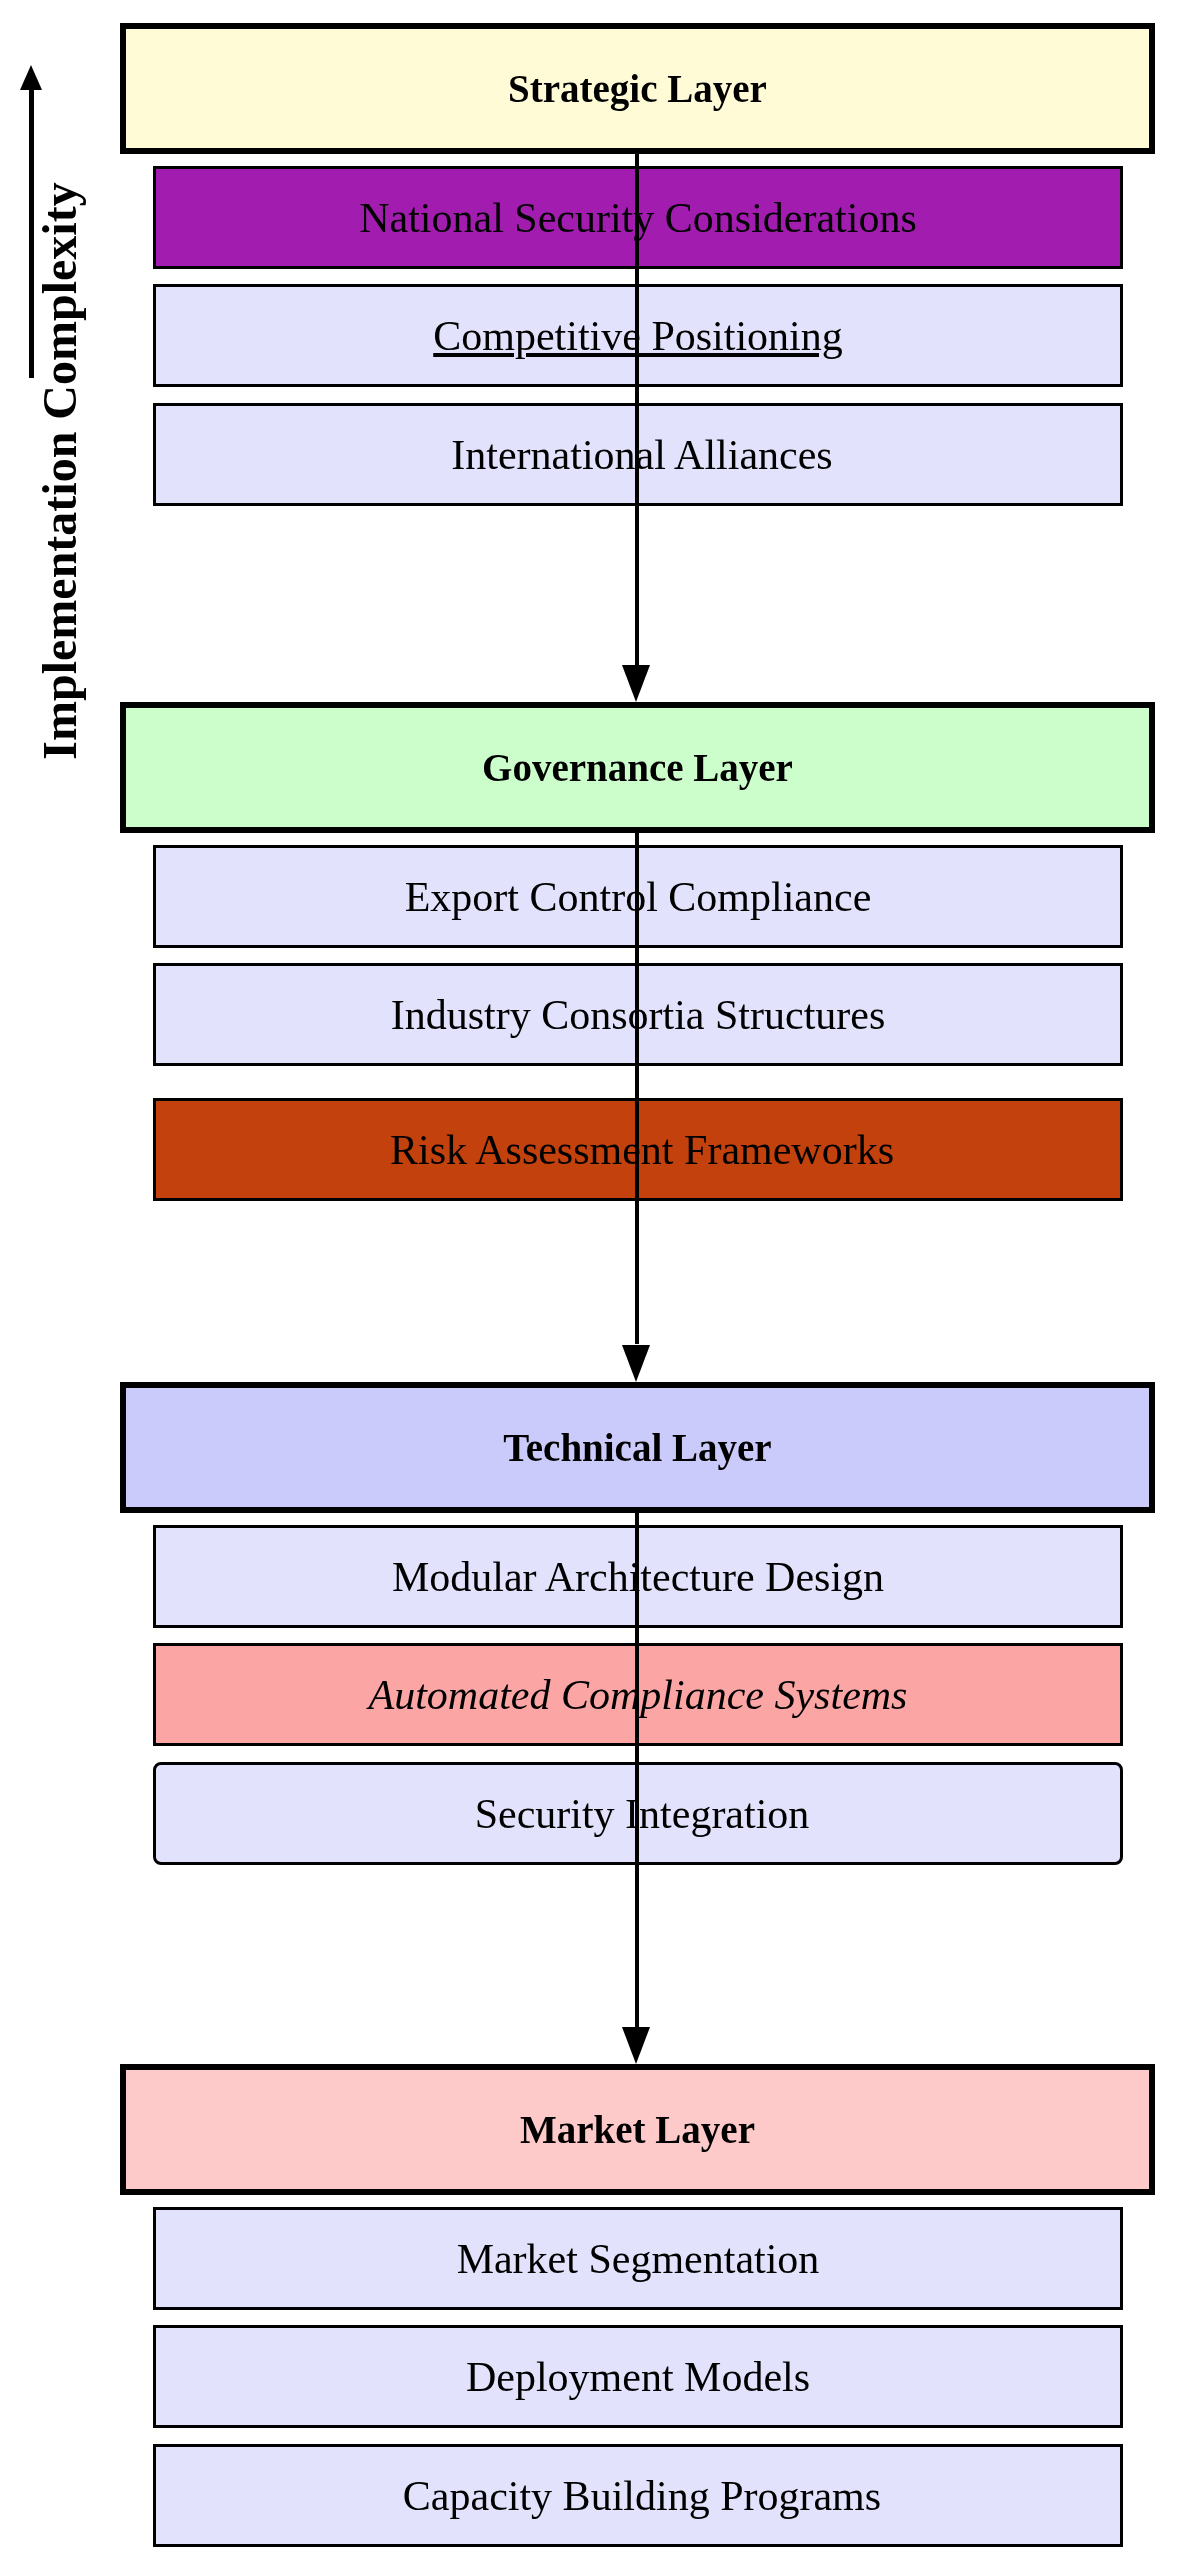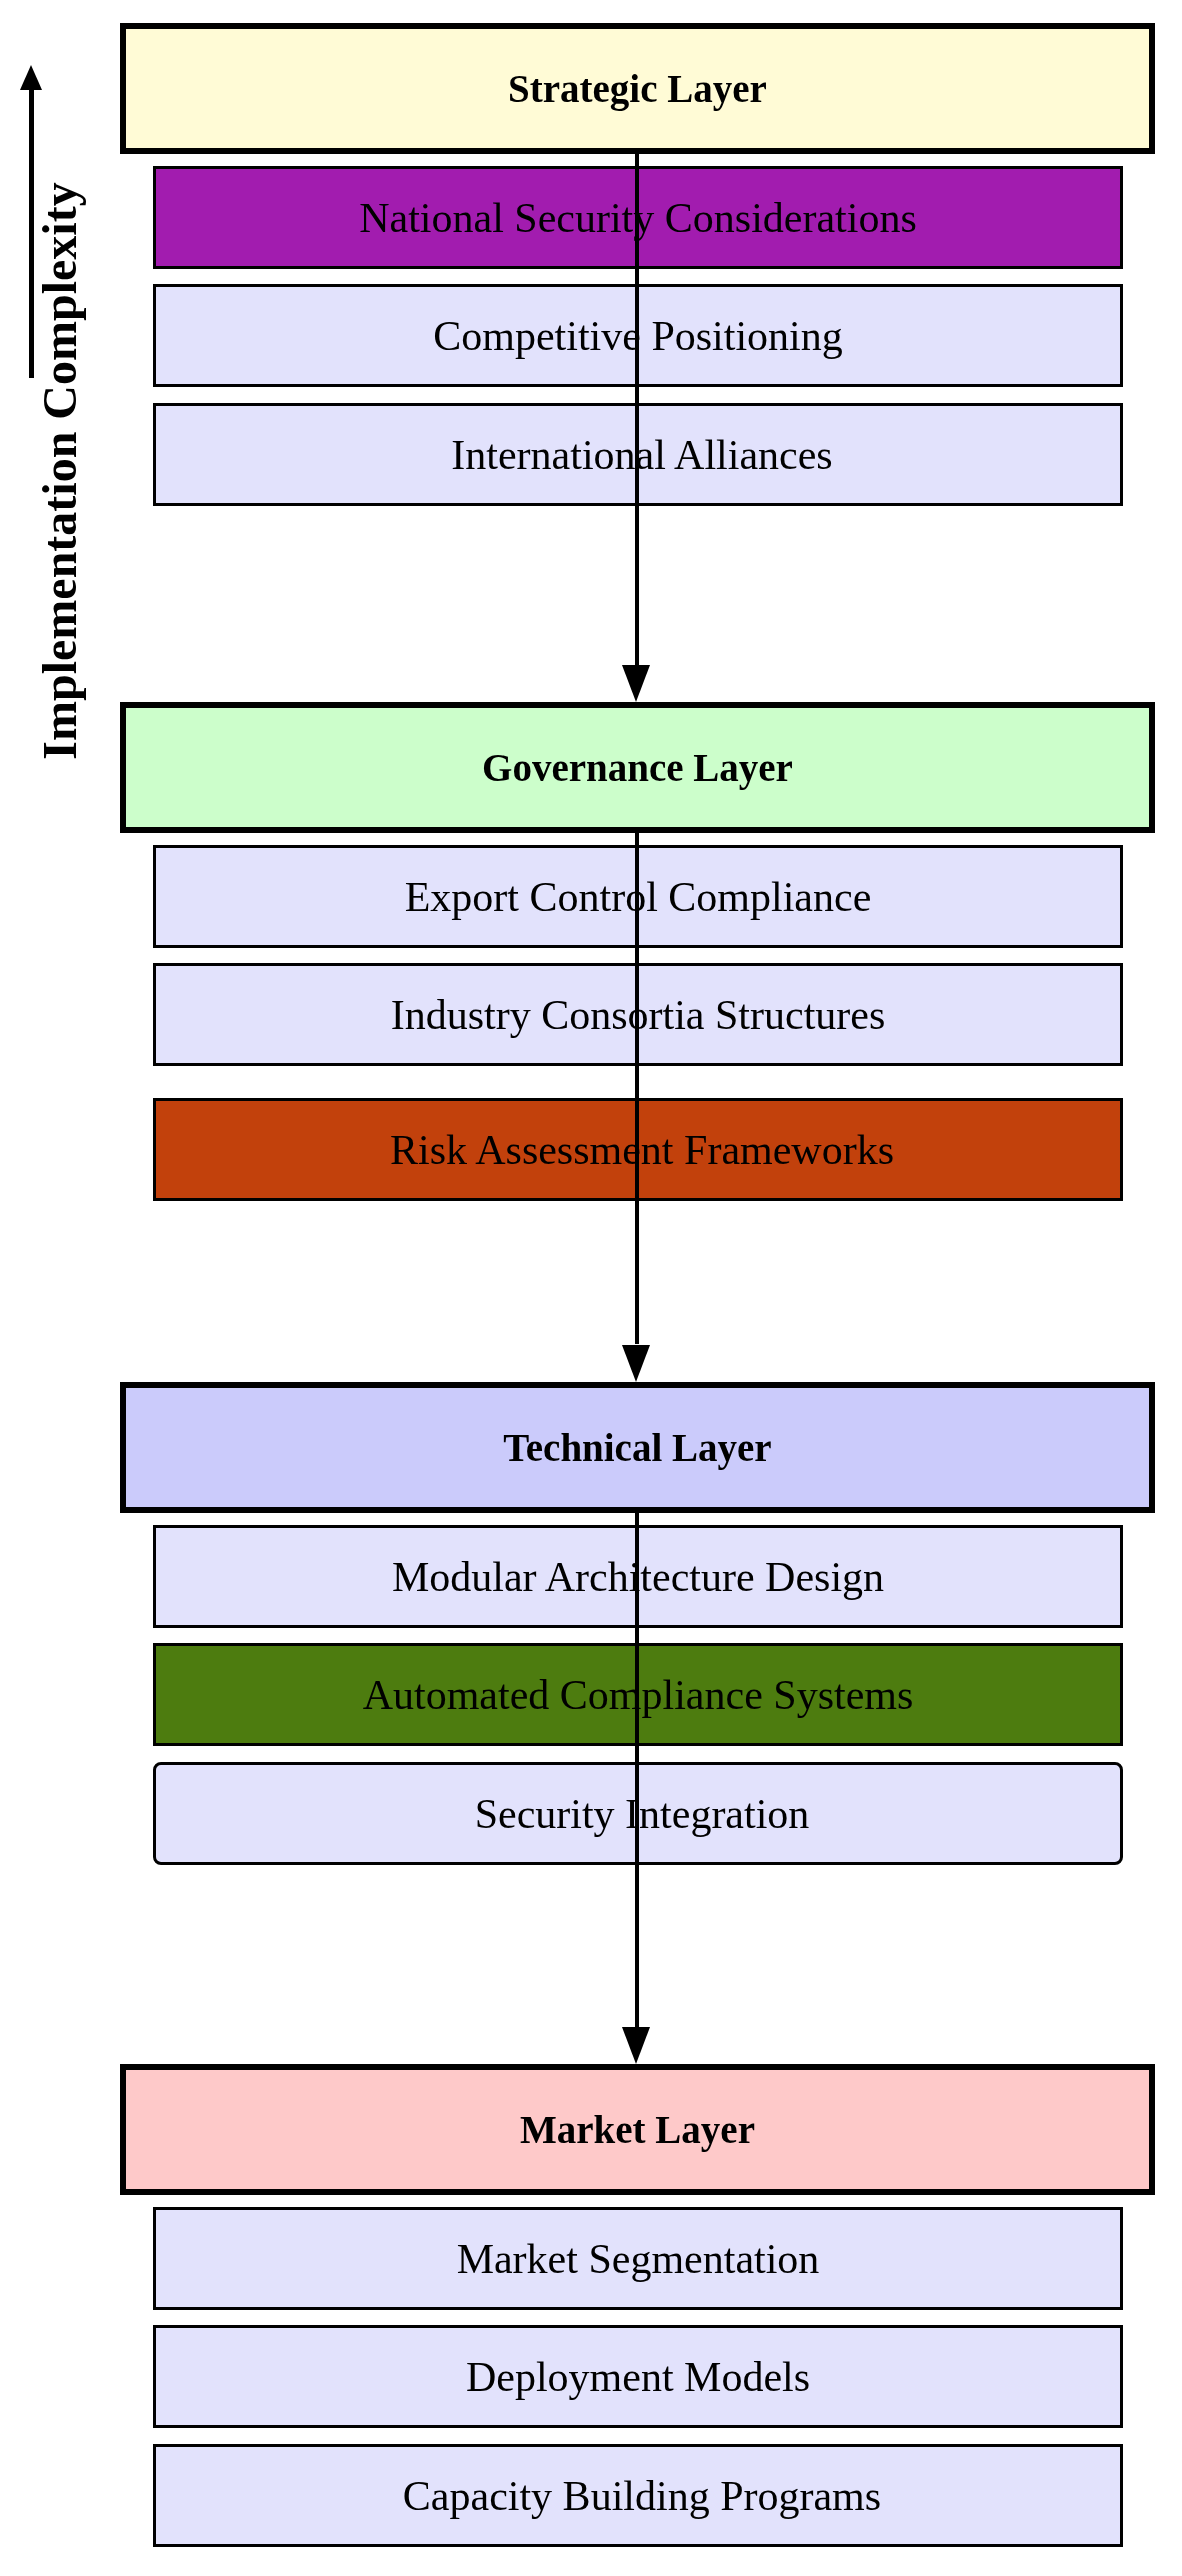--- a/index.html
+++ b/index.html
@@ -48,41 +48,41 @@
 
 <div id="canvas">
 
   <div class="axis-head"></div>
   <div class="axis-shaft"></div>
   <div class="axis-label">Implementation Complexity</div>
 
   <div class="section sec-0">
     <div class="layer-header" style="background-color: rgb(255, 251, 214);">Strategic Layer</div>
     <div class="layer-item item-0" style="background-color: #a21caf;">National Security Considerations</div>
-    <div class="layer-item item-1" style="background-color: rgb(226, 226, 252);">Competitive Positioning</div>
+    <div class="layer-item item-1" style="background-color: rgb(226, 226, 252); text-decoration: underline;">Competitive Positioning</div>
     <div class="layer-item item-2" style="background-color: rgb(226, 226, 252);">International Alliances</div>
   </div>
 
   <div class="connector-line" style="top:154px;height:511px;"></div>
   <div class="connector-arrow" style="top:665px;"></div>
 
   <div class="section sec-1">
     <div class="layer-header" style="background-color: rgb(204, 254, 203);">Governance Layer</div>
     <div class="layer-item item-0" style="background-color: rgb(226, 226, 252);">Export Control Compliance</div>
     <div class="layer-item item-1" style="background-color: rgb(226, 226, 252);">Industry Consortia Structures</div>
     <div class="layer-item item-2" style="background-color: #c2410c; margin-top: 16px;">Risk Assessment Frameworks</div>
   </div>
 
   <div class="connector-line" style="top:833px;height:511px;"></div>
   <div class="connector-arrow" style="top:1345px;"></div>
 
   <div class="section sec-2">
     <div class="layer-header" style="background-color: rgb(203, 203, 251);">Technical Layer</div>
     <div class="layer-item item-0" style="background-color: rgb(226, 226, 252);">Modular Architecture Design</div>
-    <div class="layer-item item-1" style="background-color: #4d7c0f;">Automated Compliance Systems</div>
+    <div class="layer-item item-1" style="background-color: #fca5a5; font-style: italic;">Automated Compliance Systems</div>
     <div class="layer-item item-2" style="background-color: rgb(226, 226, 252); border-radius: 8px;">Security Integration</div>
   </div>
 
   <div class="connector-line" style="top:1513px;height:514px;"></div>
   <div class="connector-arrow" style="top:2027px;"></div>
 
   <div class="section sec-3">
     <div class="layer-header" style="background-color: rgb(254, 201, 201);">Market Layer</div>
     <div class="layer-item item-0" style="background-color: rgb(226, 226, 252);">Market Segmentation</div>
     <div class="layer-item item-1" style="background-color: rgb(226, 226, 252);">Deployment Models</div>

